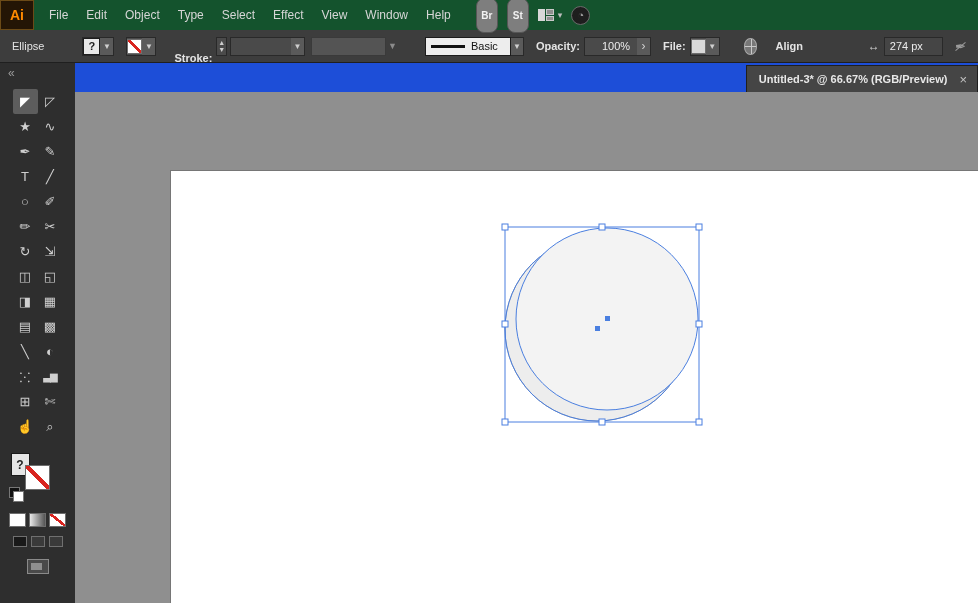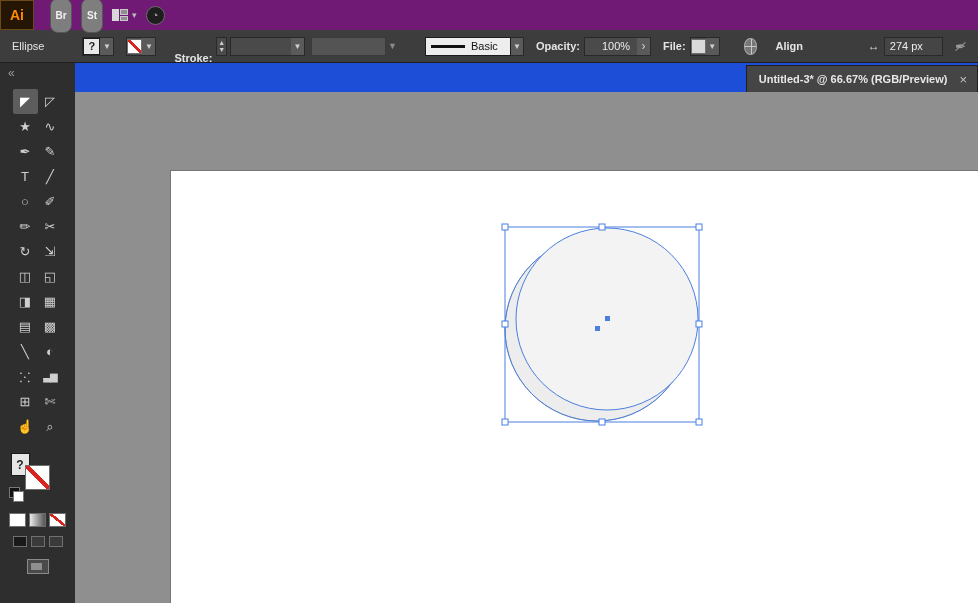--- a/index.html
+++ b/index.html
@@ -1,20 +1,20 @@
 <!DOCTYPE html>
 <html><head>
 <meta charset="utf-8">
 <style>
   html,body{margin:0;padding:0;background:#555;}
   .app{position:relative;width:978px;height:603px;overflow:hidden;background:#8f8f8f;
        font-family:"Liberation Sans",sans-serif;-webkit-user-select:none;user-select:none;}
 
   
-  .menubar{height:30px;background:#701a75;display:flex;align-items:center;color:#d6d6d6;font-size:12px;}
+  .menubar{height:30px;background:#14532d;display:flex;align-items:center;color:#d6d6d6;font-size:12px;}
   .logo{width:34px;height:30px;background:#241505;color:#ff8a00;font-weight:bold;font-size:14px;
         display:flex;align-items:center;justify-content:center;box-sizing:border-box;border:1px solid #6b4a17;}
   .menus{display:flex;margin-left:6px;}
   .menu-item{padding:0 9px;line-height:30px;cursor:default;}
   .mb-right{display:flex;align-items:center;margin-left:16px;gap:9px;}
   .mini-btn{width:22px;height:35px;background:#7e7e7e;border:1px solid #565656;border-radius:8px;
             color:#f2f2f2;font-size:10px;font-weight:bold;display:flex;align-items:center;justify-content:center;}
   .ws{display:flex;align-items:center;gap:3px;}
   .ws-box{width:17px;height:12px;display:flex;gap:1px;}
   .ws-box .a{width:7px;height:12px;background:#d8d8d8;}
@@ -86,20 +86,31 @@
   .artboard{position:absolute;left:96px;top:79px;right:-2px;bottom:-2px;background:#ffffff;outline:1px solid #767676;}
   .sel-svg{position:absolute;left:0;top:0;}
 </style>
 </head>
 <body>
 
 <div class="app">
 
   <header class="menubar">
     <div class="logo">Ai</div>
+    <nav class="menus">
+      <span class="menu-item">File</span>
+      <span class="menu-item">Edit</span>
+      <span class="menu-item">Object</span>
+      <span class="menu-item">Type</span>
+      <span class="menu-item">Select</span>
+      <span class="menu-item">Effect</span>
+      <span class="menu-item">View</span>
+      <span class="menu-item">Window</span>
+      <span class="menu-item">Help</span>
+    </nav>
     <div class="mb-right">
       <button class="mini-btn">Br</button>
       <button class="mini-btn">St</button>
       <span class="ws">
         <span class="ws-box">
             <span class="a"></span>
             <span class="b">
               <div></div>
               <div></div>
             </span>

